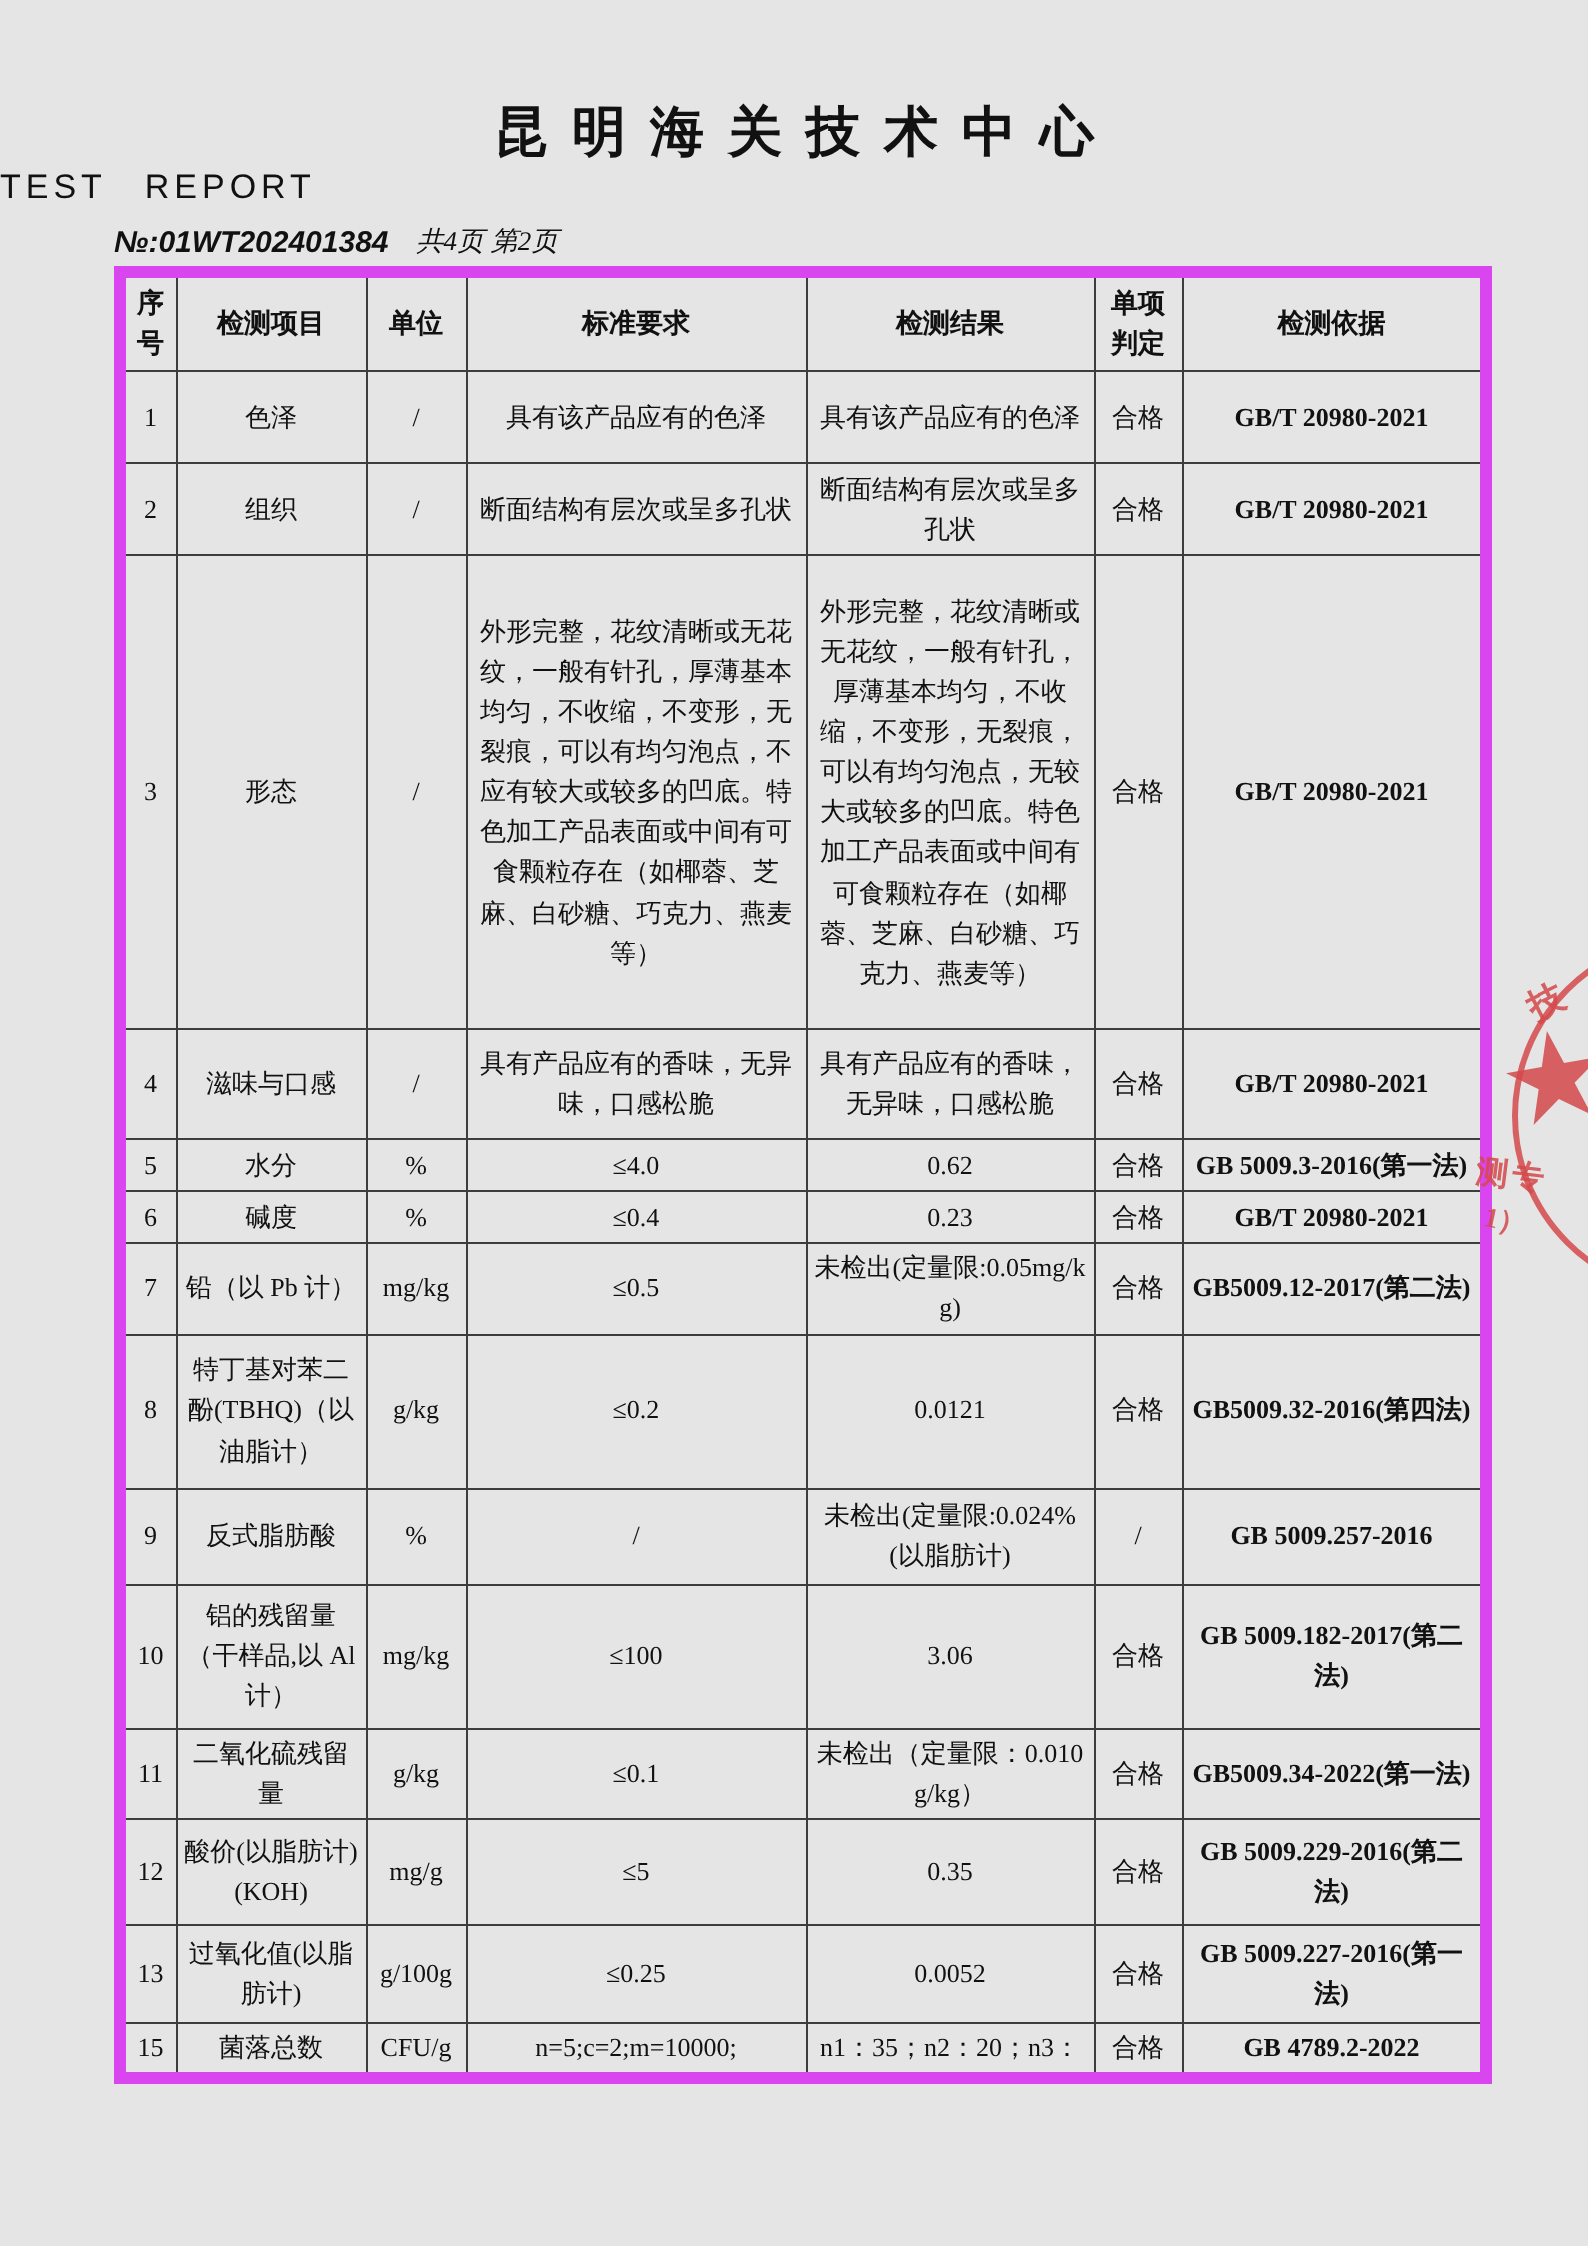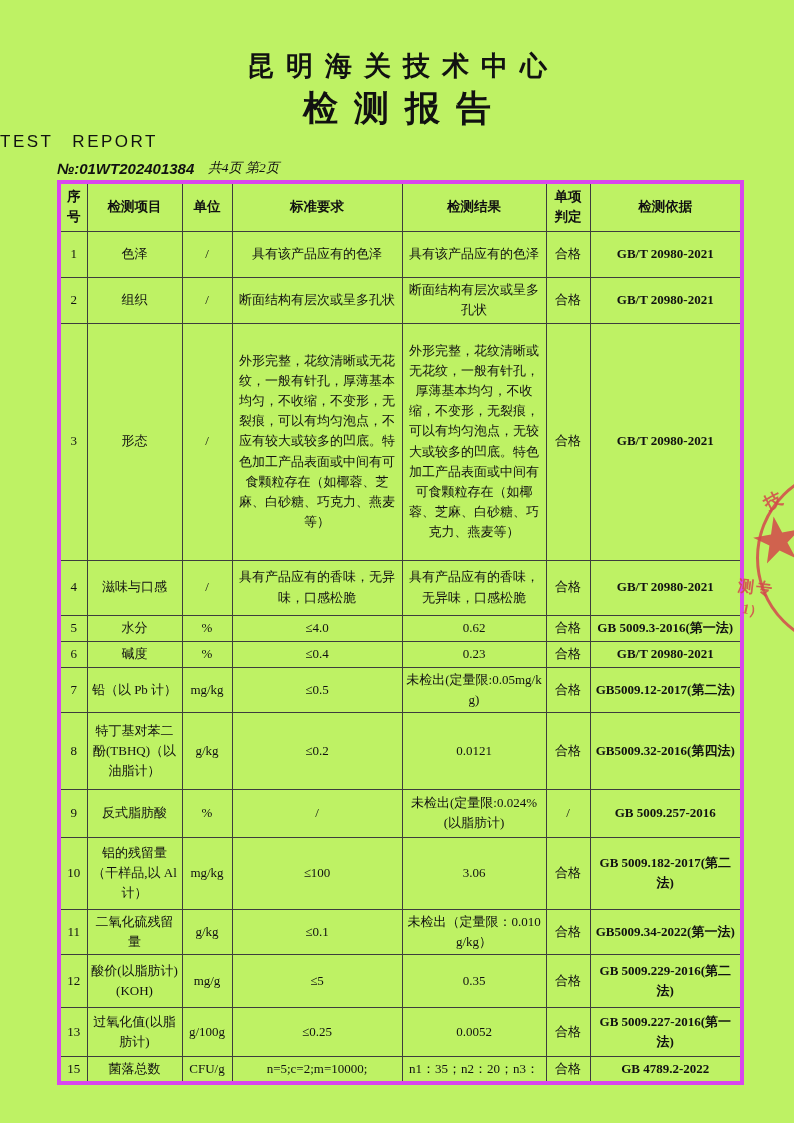--- a/index.html
+++ b/index.html
@@ -1,21 +1,21 @@
 <!DOCTYPE html>
 <html><head>
 <meta charset="utf-8">
 <style>
   * { box-sizing: border-box; }
   html, body { margin: 0; padding: 0; background: #ffffff; }
   .page {
     position: relative;
     width: 794px;
     height: 1123px;
-    background: #bef264;
+    background: #e5e5e5;
     overflow: hidden;
     color: #111;
     font-family: "Liberation Serif", "DejaVu Serif", serif;
   }
   .org-title {
     padding-top: 50px;
     text-align: center;
     font-size: 27px;
     font-weight: bold;
     letter-spacing: 12px;
@@ -52,21 +52,21 @@
     font-weight: bold;
     font-size: 15px;
   }
   .page-info { font-size: 13.5px; margin-left: 14px; }
 
   table.report {
     margin-left: 57px;
     width: 683px;
     border-collapse: collapse;
     table-layout: fixed;
-    border: 4px solid #d946ef;
+    border: 6px solid #d946ef;
   }
   table.report th, table.report td {
     border: 1px solid #3d3d3d;
     text-align: center;
     vertical-align: middle;
     padding: 2px 3px;
     overflow: hidden;
   }
   table.report th {
     font-size: 13.5px;
@@ -126,21 +126,20 @@
     font-size: 14px; font-weight: bold;
     transform: rotate(12deg);
   }
 </style>
 </head>
 <body>
 
 <div class="page">
 
   <div class="org-title">昆明海关技术中心</div>
-  <div class="report-title">检测报告</div>
   <div class="report-title-en">TEST REPORT</div>
 
   <div class="meta-row">
     <div class="report-no"><span>№:</span><span>01WT202401384</span></div>
     <div class="page-info">共4页 第2页</div>
   </div>
 
   <table class="report">
     <thead>
       <tr id="header-row">

